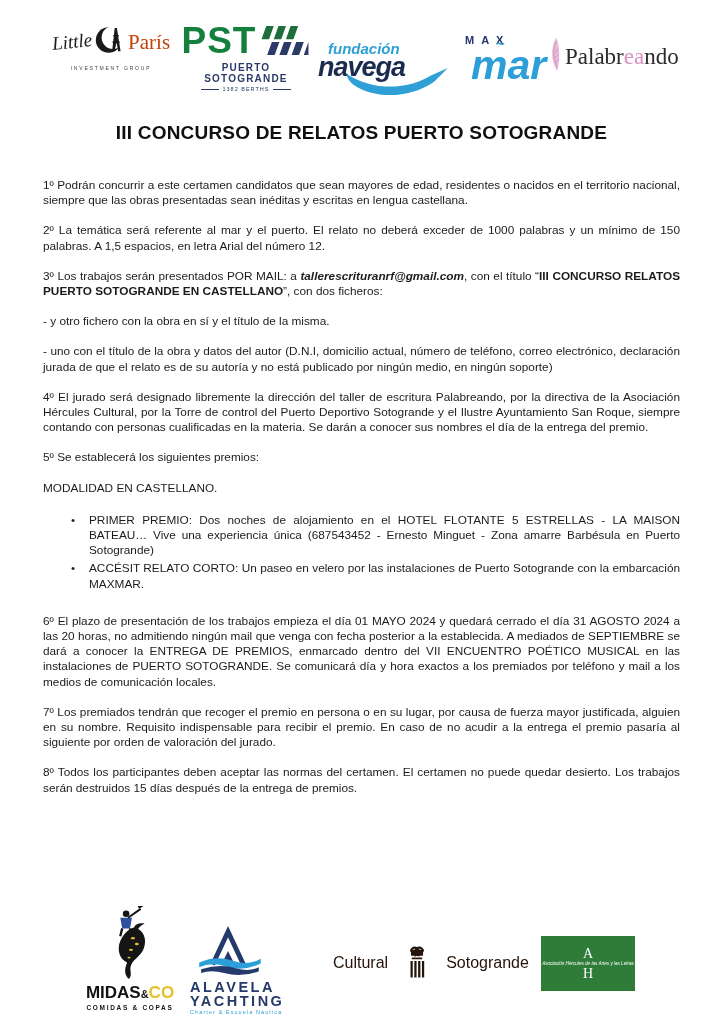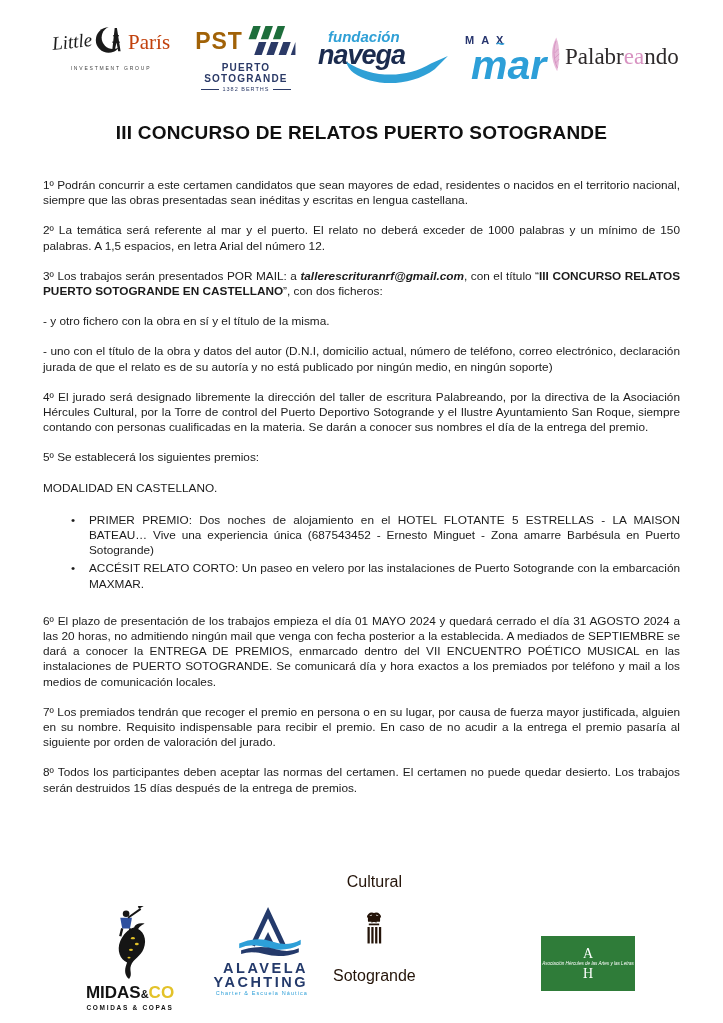--- a/index.html
+++ b/index.html
@@ -11,26 +11,26 @@
   .logo{position:absolute;}
 
   .logo-lp{left:44px;top:20px;width:134px;text-align:center;}
   .lp-row{display:flex;align-items:center;justify-content:center;gap:1px;}
   .lp-script{font-family:"Liberation Serif","DejaVu Serif",serif;font-style:italic;font-size:19px;color:#1c1c1c;transform:rotate(-6deg);margin-right:2px;}
   .lp-name{font-family:"Liberation Serif","DejaVu Serif",serif;font-size:21px;color:#c2410c;}
   .lp-sub{font-size:5px;letter-spacing:1.8px;color:#444;margin-top:1px;}
 
   .logo-pst{left:184px;top:26px;width:124px;text-align:center;}
   .pst-top{display:flex;justify-content:center;align-items:flex-start;gap:4px;}
-  .pst-abbr{font-size:23px;font-weight:800;color:#a16207;letter-spacing:1px;line-height:30px;}
+  .pst-abbr{font-size:37px;font-weight:800;color:#15803d;letter-spacing:1px;line-height:30px;}
   .pst-name{font-size:10px;color:#2b3a67;font-weight:600;letter-spacing:1.2px;margin-top:2px;}
   .pst-sub{display:flex;align-items:center;justify-content:center;gap:4px;font-size:5.5px;color:#2b3a67;letter-spacing:1px;margin-top:2px;}
   .pst-sub::before,.pst-sub::after{content:"";width:18px;border-top:1px solid #2b3a67;}
 
-  .logo-nav{left:316px;top:28px;width:142px;height:60px;}
+  .logo-nav{left:316px;top:40px;width:142px;height:60px;}
   .nav-top{position:absolute;left:12px;top:0;font-style:italic;font-weight:bold;font-size:15px;color:#2fa0d6;}
   .nav-name{position:absolute;left:2px;top:12px;font-weight:800;font-style:italic;font-size:27px;color:#1b2b4e;letter-spacing:-1px;}
   .nav-swoosh{position:absolute;left:28px;top:28px;}
 
   .logo-max{left:463px;top:34px;width:80px;height:58px;}
   .max-top{position:absolute;left:2px;top:0;font-size:11px;letter-spacing:7px;color:#27356e;font-weight:600;}
   .max-name{position:absolute;left:8px;top:8px;font-size:41px;font-weight:bold;font-style:italic;color:#2d9fd8;}
   .max-wave{position:absolute;left:33px;top:1px;font-size:15px;font-weight:bold;color:#2d9fd8;}
 
   .logo-pal{left:548px;top:34px;width:150px;display:flex;align-items:center;}
@@ -50,25 +50,25 @@
   .marker{position:absolute;left:-18px;}
 
   
   .footer{position:absolute;left:0;bottom:0;width:100%;height:140px;}
   .logo-midas{left:78px;bottom:12px;width:104px;text-align:center;}
   .midas-name{font-size:17px;font-weight:800;color:#121212;line-height:17px;}
   .midas-amp{font-size:11px;}
   .midas-co{color:#e3c229;}
   .midas-sub{font-size:6.5px;font-weight:bold;letter-spacing:1.7px;color:#121212;margin-top:1px;}
 
-  .logo-ala{left:190px;bottom:27px;width:118px;text-align:right;}
+  .logo-ala{left:190px;bottom:8px;width:118px;text-align:left;}
   .ala-1,.ala-2{font-size:14.5px;font-weight:bold;letter-spacing:2.5px;color:#243a6b;line-height:14px;}
   .ala-sub{font-size:5.5px;color:#2d9fd8;letter-spacing:1.1px;margin-top:1px;}
 
-  .logo-cult{left:333px;bottom:38px;display:flex;align-items:center;gap:16px;flex-direction:column;}
+  .logo-cult{left:333px;bottom:38px;display:flex;align-items:center;gap:16px;}
   .cult-word{font-size:16px;color:#241409;}
 
   .logo-herc{left:541px;bottom:32px;width:94px;height:55px;background:#2f7c39;color:#fff;
              display:flex;flex-direction:column;align-items:center;justify-content:center;gap:1px;}
   .herc-a,.herc-h{font-family:"Liberation Serif","DejaVu Serif",serif;font-size:14px;line-height:13px;}
   .herc-mid{font-size:4.6px;font-style:italic;white-space:nowrap;}
 </style>
 </head>
 <body>
 

